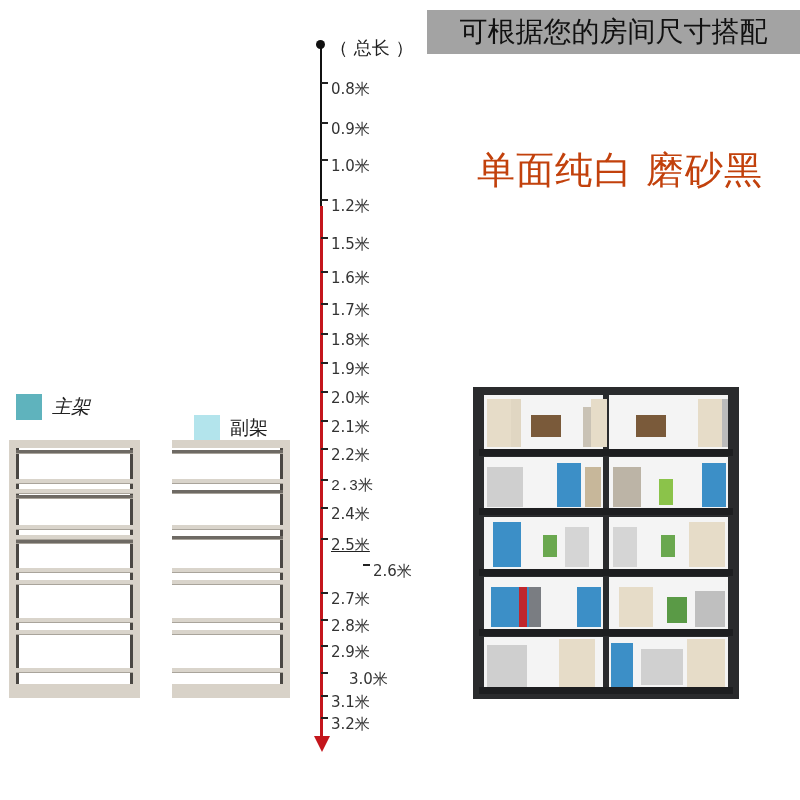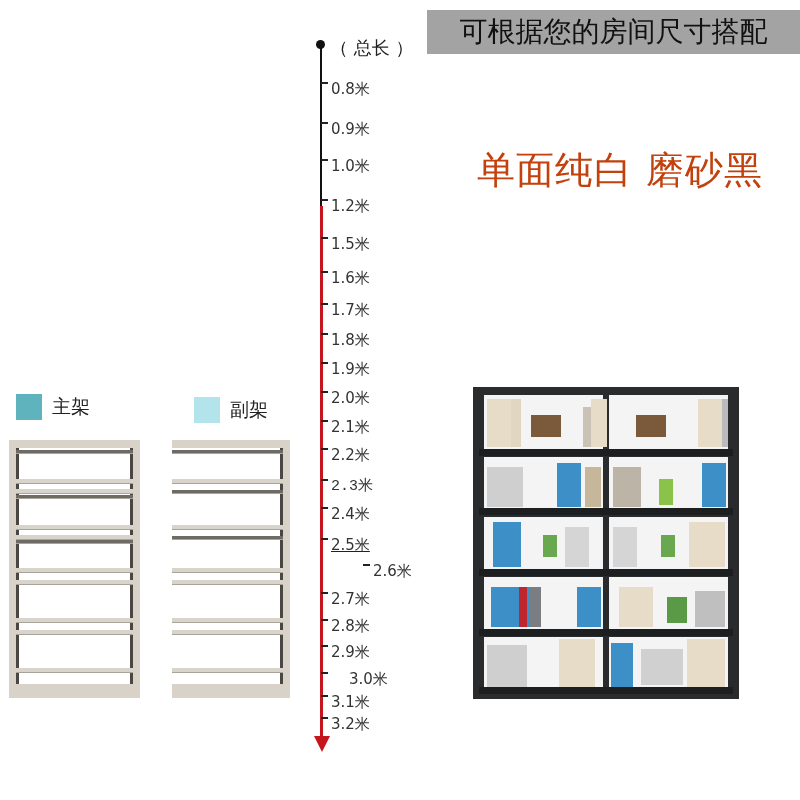--- a/index.html
+++ b/index.html
@@ -145,25 +145,25 @@
         <span class="mark"></span>
         <span class="lbl">3.1米</span>
       </div>
       <div class="tick" style="top: 717px;">
         <span class="mark"></span>
         <span class="lbl">3.2米</span>
       </div>
     </div>
 </div>
 
-<div class="legend" style="left:16px; top:394px;">
+<div class="legend" style="left:16px; top:394px;font-style:italic;">
   <div class="swatch" style="background:#5fb3bd;"></div>
   <span class="lbl">主架</span>
 </div>
-<div class="legend" style="left:173px; top:397px;padding-left:21px;">
+<div class="legend" style="left:173px; top:415px;padding-left:21px;">
   <div class="swatch" style="background:#b3e4ec;"></div>
   <span class="lbl">副架</span>
 </div>
 
 <div class="shelf shelf-main">
   <div class="frame-edge" style="left:0;top:0;width:131px;height:8px;"></div>
   <div class="frame-edge" style="left:0;top:0;width:7px;height:258px;"></div>
   <div class="frame-edge" style="right:0;top:0;width:7px;height:258px;"></div>
   <div class="frame-edge" style="left:0;bottom:0;width:131px;height:14px;"></div>
   <div class="post" style="left:7px;top:8px;height:236px;"></div>

